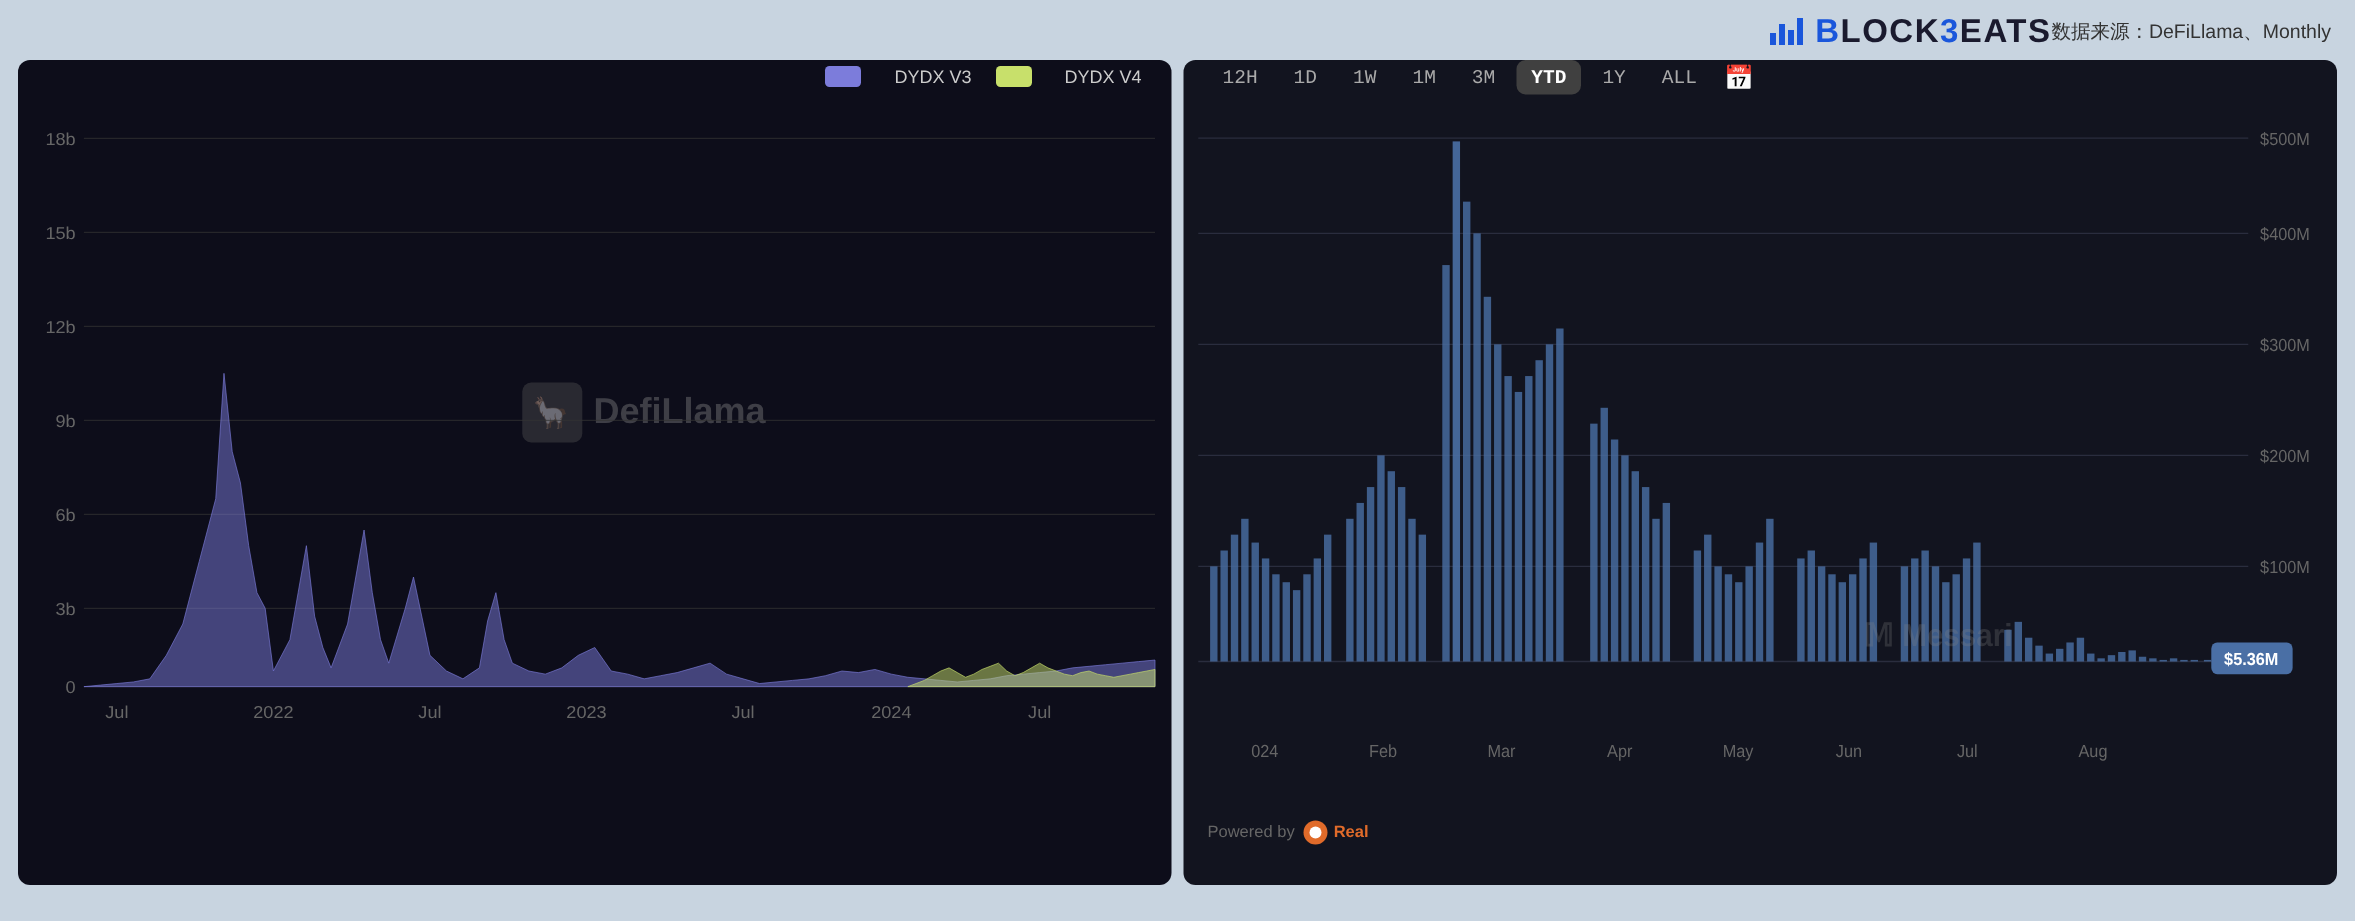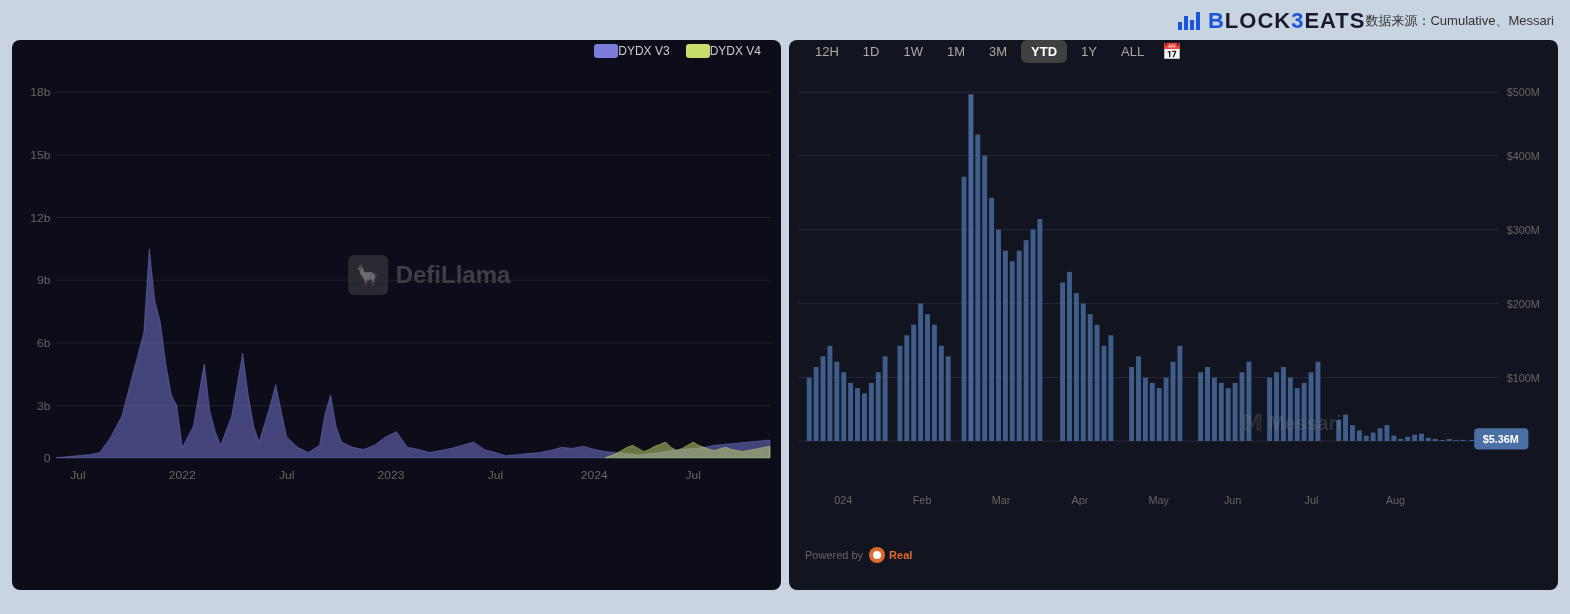--- a/index.html
+++ b/index.html
@@ -123,21 +123,21 @@
       top: 4px;
       right: 20px;
       display: flex;
       gap: 16px;
       align-items: center;
     }
 
     .legend-item {
       display: flex;
       align-items: center;
-      gap: 0;
+      gap: 22px;
       font-size: 12px;
       color: #ccc;
     }
 
     .legend-color {
       width: 24px;
       height: 14px;
       border-radius: 3px;
     }
 
@@ -215,20 +215,21 @@
     }
 
     .time-btn {
       padding: 4px 10px;
       border: none;
       background: transparent;
       color: #aaa;
       font-size: 13px;
       cursor: pointer;
       border-radius: 4px;
+      font-family: Liberation Mono, monospace;
     }
 
     .time-btn.active {
       background: #404040;
       color: #fff;
       font-weight: 600;
       border-radius: 6px;
     }
 
     .right-chart-area {
@@ -273,21 +274,21 @@
     <div class="logo-bars">
       <div class="logo-bar" style="height:8px;"></div>
       <div class="logo-bar" style="height:14px;"></div>
       <div class="logo-bar" style="height:10px;"></div>
       <div class="logo-bar" style="height:18px;"></div>
     </div>
     <span class="logo-text">
       <span>B</span>LOCK<span>3</span>EATS
     </span>
   </div>
-  <div class="data-source">数据来源：Cumulative、Messari</div>
+  <div class="data-source">数据来源：DeFiLlama、Monthly</div>
 </div>
 
 <div class="charts-container">
 
   <div class="chart-panel chart-panel-left">
 
     <div class="left-chart-area" style="height: calc(100% - 80px); position: relative;">
 
       <div class="legend">
         <div class="legend-item">

